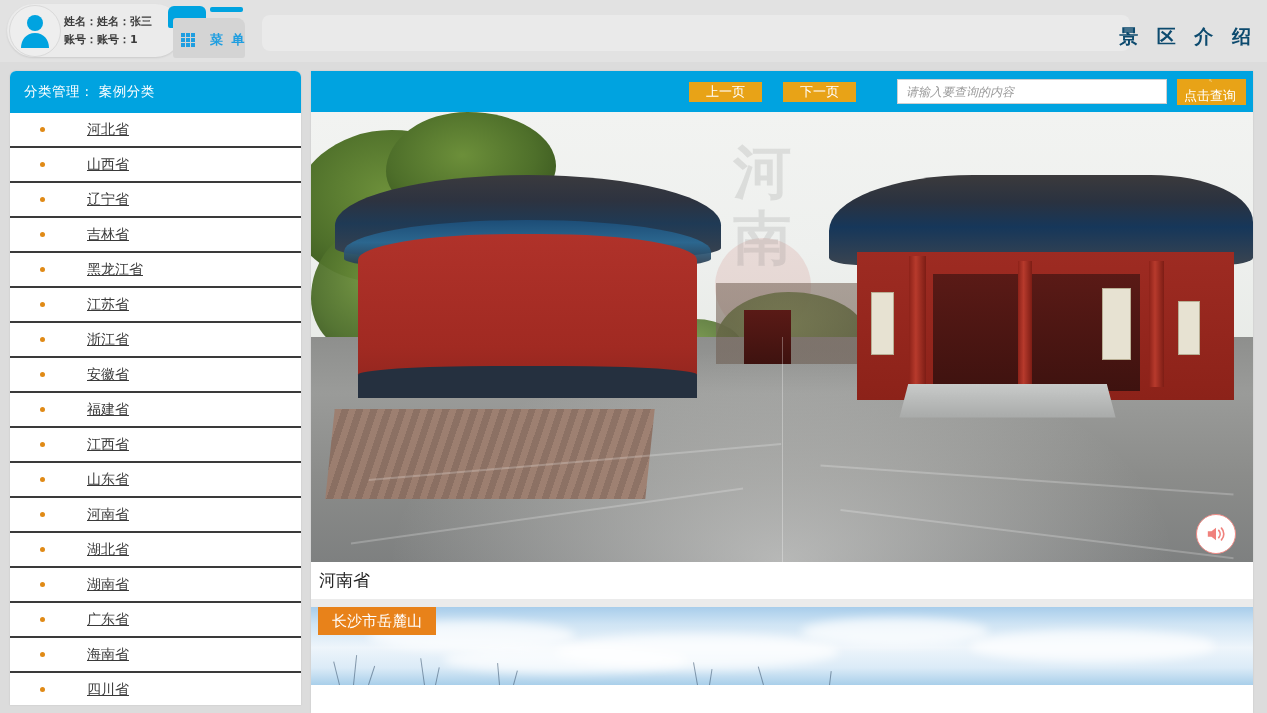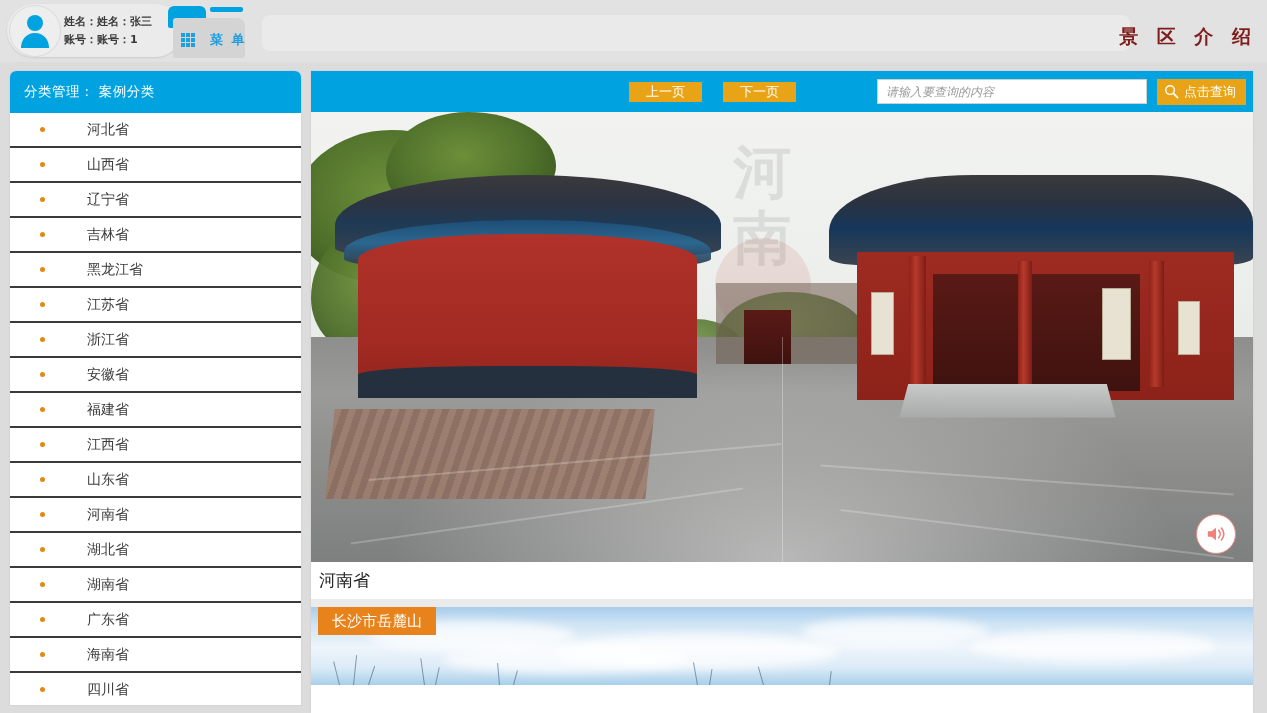--- a/index.html
+++ b/index.html
@@ -94,21 +94,21 @@
     position: absolute; left: 262px; top: 15px;
     width: 868px; height: 36px;
     background: #eaeaea;
     border-radius: 8px;
   }
 
   
   #header-title {
     position: absolute; right: 10px; top: 24px;
     font-size: 19px;
-    color: #7f1d1d;
+    color: #0c4a6e;
     letter-spacing: 6px;
     font-weight: bold;
     white-space: nowrap;
     text-align: right;
   }
 
   
   #sidebar {
     position: absolute; left: 10px; top: 71px;
     width: 291px; height: 634px;
@@ -138,20 +138,21 @@
   .side-bullet {
     width: 5px; height: 5px; border-radius: 50%;
     background: #e08a16;
     margin-left: 30px;
   }
   .side-label {
     margin-left: 42px;
     font-size: 14px;
     color: #3a3a3a;
     white-space: nowrap;
+    text-decoration: underline;
   }
 
   
   #main {
     position: absolute; left: 311px; top: 71px;
     width: 942px; height: 642px;
     background: #ffffff;
     box-shadow: 0 0 2px rgba(0,0,0,0.10);
     overflow: hidden;
   }
@@ -169,21 +170,21 @@
     font-size: 13px;
     height: 20px;
     padding: 0 17px;
     display: flex; align-items: center; justify-content: center;
     border: none;
     cursor: pointer;
     white-space: nowrap;
     font-family: inherit;
   }
   #btn-prev { margin-right: 21px; }
-  #btn-next { margin-right: 81px; }
+  #btn-next { margin-right: 41px; }
   #search-input {
     width: 270px; height: 25px;
     background: #ffffff;
     border: 1px solid #cfcfcf;
     font-size: 12px;
     padding: 0 8px;
     color: #333;
     font-family: inherit;
     outline: none;
   }
@@ -192,20 +193,21 @@
     margin-left: 10px;
     background: #e8a317;
     color: #ffffff;
     height: 26px;
     padding: 0 10px 0 7px;
     display: flex; align-items: center; gap: 5px;
     font-size: 13px;
     border: none; cursor: pointer;
     white-space: nowrap;
     font-family: inherit;
+    flex-direction: column;
   }
 
   
   #cards { background: #ffffff; }
   .card { position: relative; background: #ffffff; }
   .card-media {
     position: relative;
     width: 942px;
     overflow: hidden;
   }

